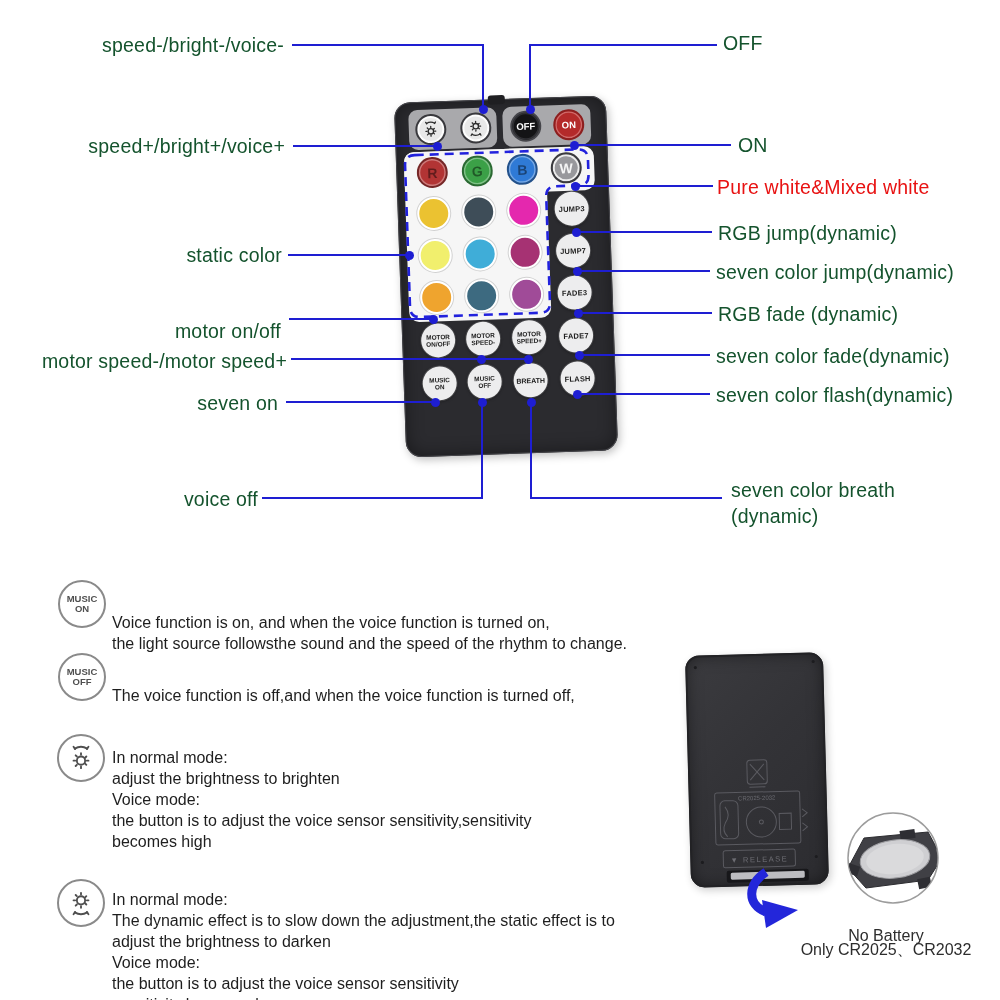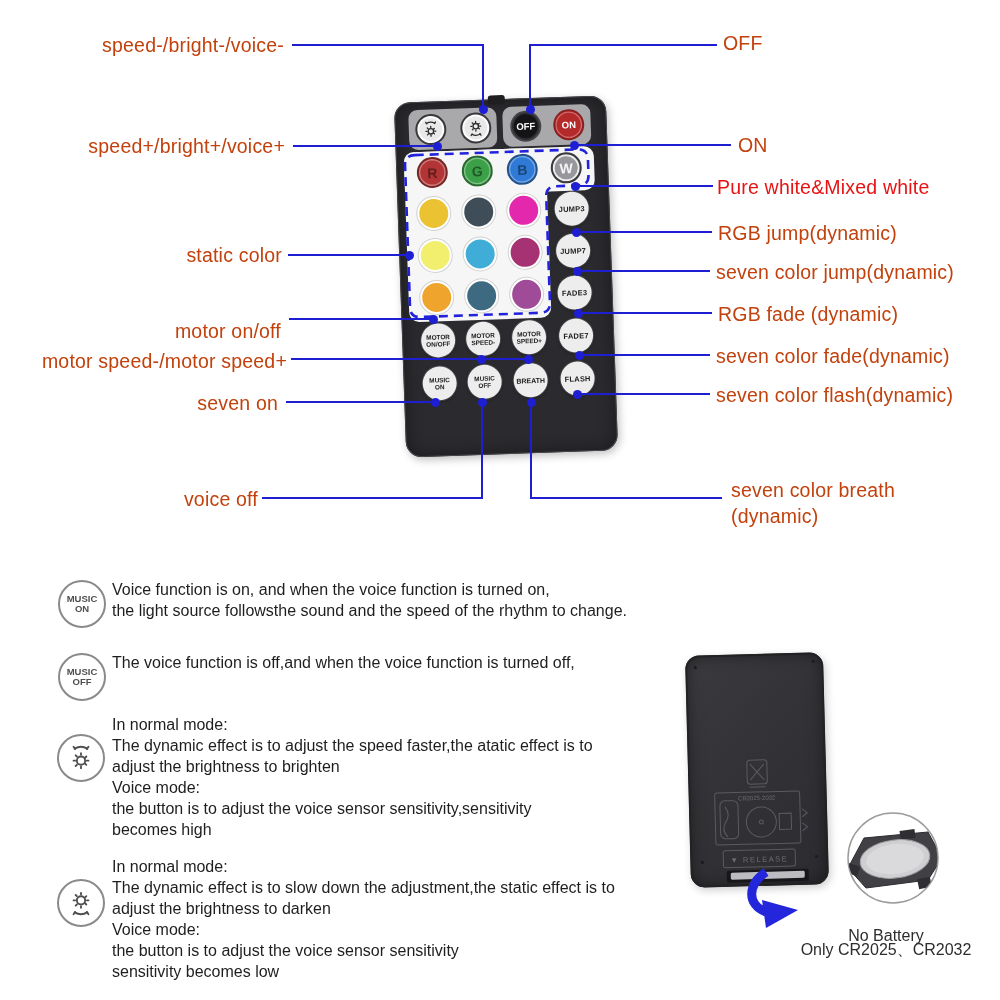--- a/index.html
+++ b/index.html
@@ -1,21 +1,21 @@
 <!DOCTYPE html>
 <html style="--line-blue: #1e1ed2; --label-red: #e81212; --on-red: #b42a2a; --off-black: #141416; --remote-body: #2b2b2f; --panel-white: #f6f6f6; --pad-gray: #a9a9ac;"><head>
 <meta charset="utf-8">
 <style>
   html,body{margin:0;padding:0;background:#fff;}
   #stage{position:relative;width:1000px;height:1000px;background:#ffffff;overflow:hidden;
          font-family:"Liberation Sans", sans-serif;}
   .hline{position:absolute;height:2px;background:var(--line-blue);z-index:5;}
   .vline{position:absolute;width:2px;background:var(--line-blue);z-index:5;}
   .dt{position:absolute;width:9px;height:9px;border-radius:50%;background:var(--line-blue);z-index:6;margin:-4px 0 0 -4px;}
-  .lab{position:absolute;font-size:19.5px;color:#c2410c;white-space:nowrap;z-index:7;letter-spacing:0.2px;}
+  .lab{position:absolute;font-size:19.5px;color:#14532d;white-space:nowrap;z-index:7;letter-spacing:0.2px;}
   .lab.red{color:var(--label-red);}
   .lab.twolines{line-height:26px;}
   
   #remote{position:absolute;left:400px;top:99px;width:212px;height:355px;background:var(--remote-body);
           border-radius:16px;transform:rotate(-2deg);z-index:1;
           box-shadow:inset 0 0 0 1px #47474c, inset 0 0 18px rgba(0,0,0,.45), 2px 3px 8px rgba(0,0,0,.25);}
   #remote .nub{position:absolute;left:94px;top:-4px;width:17px;height:9px;background:#1f1f22;border-radius:3px;}
   .pad{position:absolute;background:var(--pad-gray);border-radius:9px;}
   .panel{position:absolute;background:var(--panel-white);border-radius:10px;}
   .btn{position:absolute;border-radius:50%;display:flex;flex-direction:column;align-items:center;justify-content:center;
@@ -29,21 +29,21 @@
   .cbtn{width:33px;height:33px;border:2px solid #fff;box-shadow:0 0 0 1px rgba(0,0,0,.15);}
   .fnb{width:34px;height:34px;background:#ededee;color:#1b1b1b;box-shadow:0 0 0 1px rgba(255,255,255,.14),0 1px 3px rgba(0,0,0,.5);}
   .fnb.mode{font-size:7.5px;letter-spacing:.2px;}
   .fnb.dual{font-size:6.4px;line-height:7.4px;}
   .fnb.single{font-size:7px;}
   #dashed-overlay{position:absolute;left:0;top:0;width:212px;height:355px;z-index:4;pointer-events:none;}
   
   .info-icon{position:absolute;width:48px;height:48px;border:2px solid #8a8a8a;border-radius:50%;
              display:flex;flex-direction:column;align-items:center;justify-content:center;
              font-weight:bold;color:#4f4f4f;font-size:9.5px;line-height:10.5px;box-sizing:border-box;background:#fff;}
-  .info-text{position:absolute;font-size:16px;line-height:21px;color:#1e1e1e;z-index:2;}
+  .info-text{position:absolute;font-size:16px;line-height:21px;color:#1e1e1e;z-index:2;margin-top:33px;}
   .info-text div{white-space:nowrap;}
   
   #back-remote{position:absolute;left:688px;top:654px;width:138px;height:232px;border-radius:14px;
                background:linear-gradient(135deg,#3b3b3f 0%,#333337 45%,#2c2c30 100%);
                transform:rotate(-1.5deg);z-index:1;
                box-shadow:inset 0 0 0 2px #222225, inset 0 0 16px rgba(0,0,0,.5), 2px 3px 8px rgba(0,0,0,.2);}
   #back-etch{position:absolute;left:0;top:0;width:138px;height:232px;}
   #back-etch text{font-family:"Liberation Sans", sans-serif;}
   .note{position:absolute;left:786px;width:200px;text-align:center;font-size:16px;color:#2d2d2d;z-index:2;white-space:nowrap;}
   svg{display:block;}
@@ -227,21 +227,20 @@
       <g stroke="#4f4f4f" stroke-width="1.4" fill="none" stroke-linecap="round">
         <circle cx="12" cy="14" r="3.1"></circle>
         <path d="M12 9.6V8.4M12 19.6v-1.2M7.6 14H6.4M17.6 14h-1.2M8.9 10.9l-.9-.9M16 17.1l-.9-.9M8.9 17.1l-.9.9M16 10.9l-.9.9"></path>
         <path d="M7.3 5Q12 2.2 16.7 5"></path>
         <path d="M7.6 5.2L6.4 3.6M16.4 5.2l1.2-1.6"></path>
       </g>
     </svg>
   </div>
   <div class="info-text" style="left:112px;top:714px;">
     <div>In normal mode:</div>
-    <div>The dynamic effect is to adjust the speed faster,the atatic effect is to</div>
     <div>adjust the brightness to brighten</div>
     <div>Voice mode:</div>
     <div>the button is to adjust the voice sensor sensitivity,sensitivity</div>
     <div>becomes high</div>
   </div>
 
   <div class="info-icon" style="left:57px;top:879px;">
     <svg width="32" height="32" viewBox="0 0 24 24">
       <g stroke="#4f4f4f" stroke-width="1.4" fill="none" stroke-linecap="round">
         <circle cx="12" cy="10" r="3.1"></circle>

